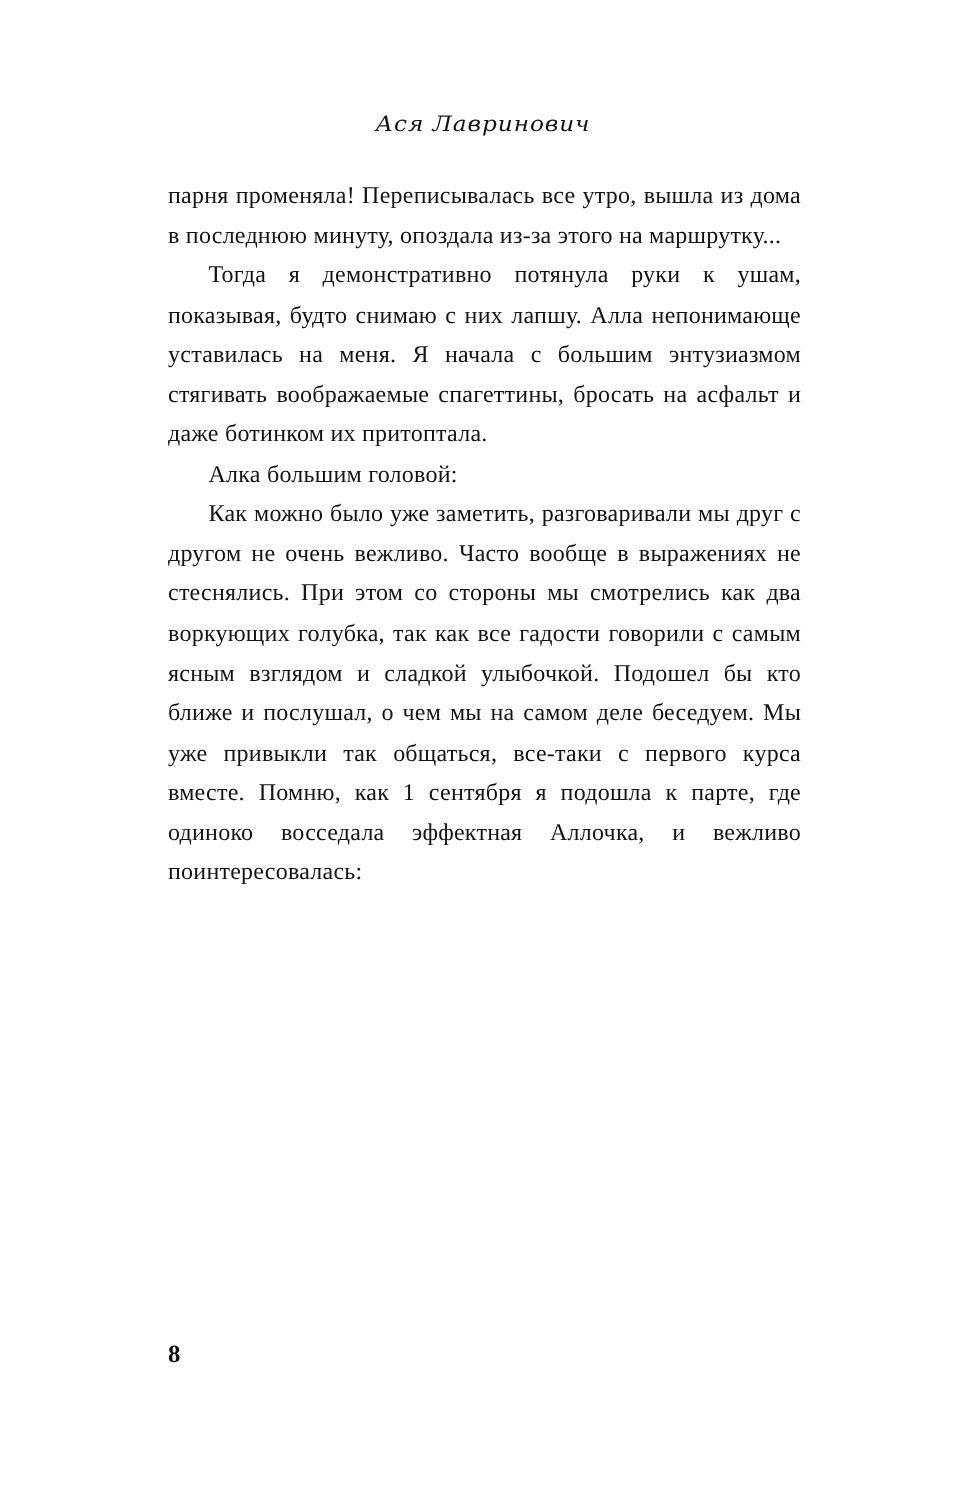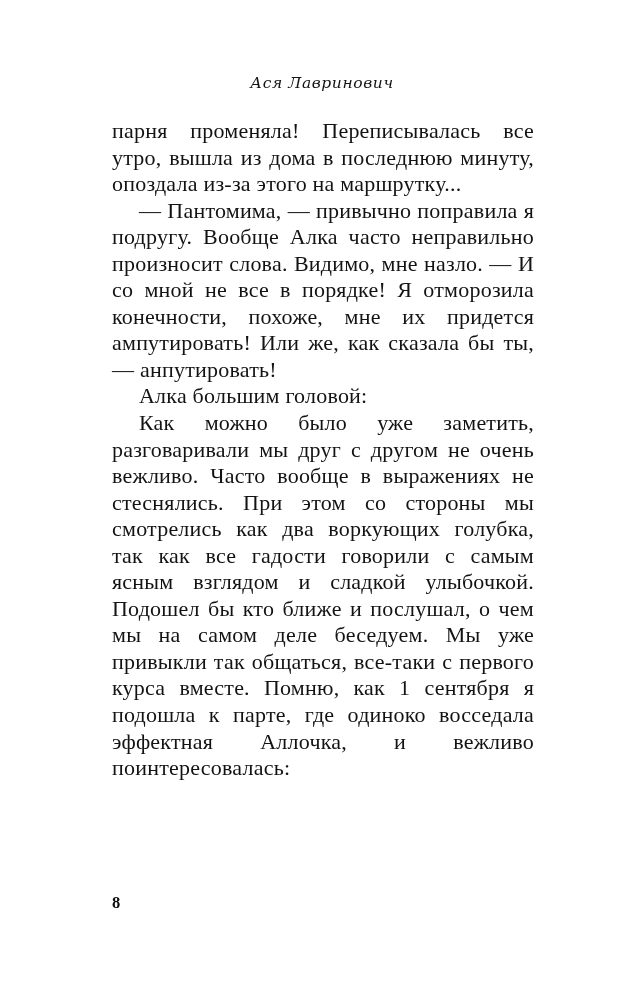--- a/index.html
+++ b/index.html
@@ -41,21 +41,21 @@
   
   .text-block {
     position: absolute;
     left: 112px;
     top: 118px;
     width: 422px;
   }
 
   .para {
     margin: 0;
-    font-size: 22px;
+    font-size: 16px;
     line-height: 26.55px;
     text-align: justify;
     text-justify: inter-word;
     hyphens: manual;
     color: #131313;
     letter-spacing: 0.01em;
   }
 
   .para.indent {
     text-indent: 27px;
@@ -78,20 +78,20 @@
 </style>
 </head>
 <body>
 
 <div class="page">
 
   <div class="running-head">Ася Лавринович</div>
 
   <div class="text-block">
     <p class="para cont">парня променяла! Переписывалась все утро, вышла из дома в последнюю минуту, опоздала из-за этого на маршрутку...</p>
-    <p class="para indent">— Пантомима, — привычно поправила я подругу. Вообще Алка часто неправильно произносит слова. Видимо, мне назло. — И со мной не все в порядке! Я отморозила конечности, похоже, мне их придется ампутировать! Или же, как сказала бы ты, — анпутировать!</p>
+    <p class="para indent">Тогда я демонстративно потянула руки к ушам, показывая, будто снимаю с них лапшу. Алла непонимающе уставилась на меня. Я начала с большим энтузиазмом стягивать воображаемые спагеттины, бросать на асфальт и даже ботинком их притоптала.</p>
     <p class="para indent">Алка большим головой:</p>
     <p class="para indent">Как можно было уже заметить, разговаривали мы друг с другом не очень вежливо. Часто вообще в выражениях не стеснялись. При этом со стороны мы смотрелись как два воркующих голубка, так как все гадости говорили с самым ясным взглядом и сладкой улыбочкой. Подошел бы кто ближе и послушал, о чем мы на самом деле беседуем. Мы уже привыкли так общаться, все-таки с первого курса вместе. Помню, как 1 сентября я подошла к парте, где одиноко восседала эффектная Аллочка, и вежливо поинтересовалась:</p>
   </div>
 
   <div class="folio">8</div>
 
 </div>
 
 </body></html>

